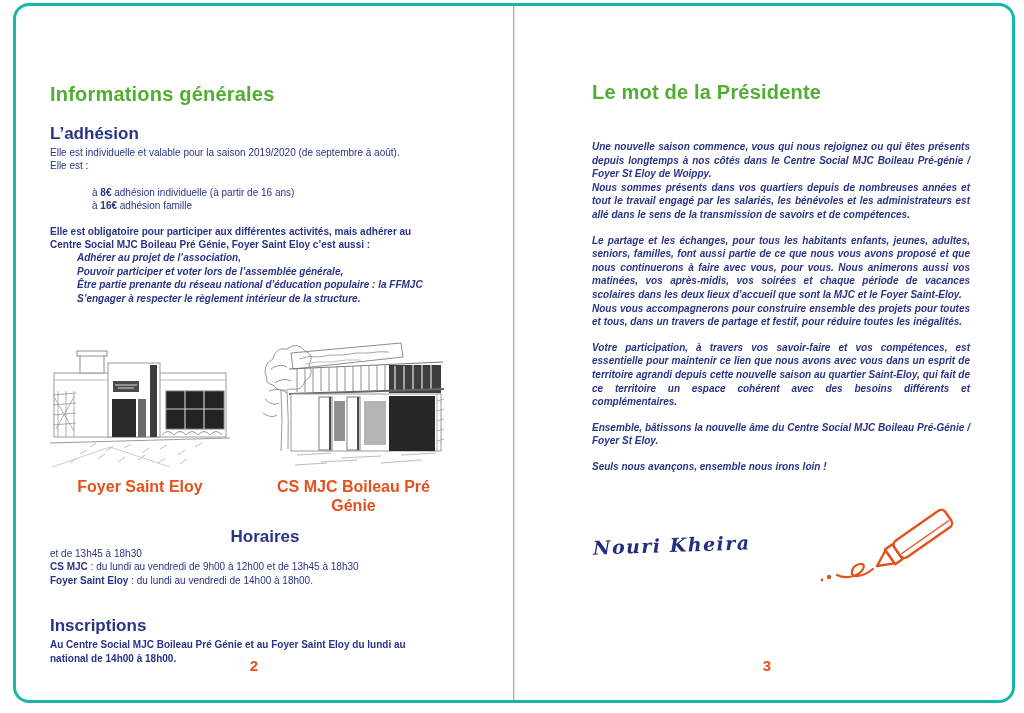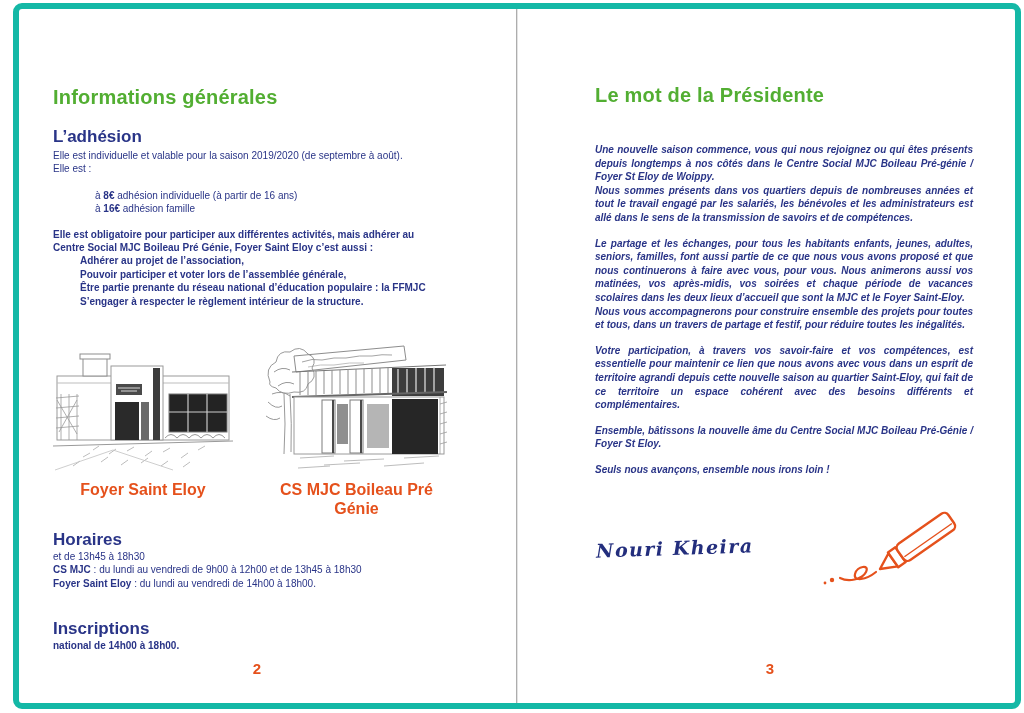--- a/index.html
+++ b/index.html
@@ -8,47 +8,47 @@
     --orange:#e5511c;
     --sketch:#8a8a8a;
   }
   html,body{margin:0;padding:0;background:#fff;}
   body{
     width:1024px;height:713px;position:relative;overflow:hidden;
     font-family:"Liberation Sans", sans-serif;color:var(--blue);
   }
   .spread{
     position:absolute;left:13px;top:3px;width:996px;height:694px;
-    border:6px solid #14b8a6;border-radius:9px;background:#fff;
+    border:3px solid #14b8a6;border-radius:16px;background:#fff;
   }
   .fold{
     position:absolute;left:497px;top:0;width:1px;height:100%;
     background:#adadad;box-shadow:1px 0 0 #e3e3e3;
   }
   
   .left-col{position:absolute;left:34px;top:76px;width:430px;}
   h1{
     margin:0;font-size:20px;line-height:24px;font-weight:bold;color:var(--green);
     letter-spacing:.2px;
   }
   h2{
     margin:0;font-size:17px;line-height:20px;font-weight:bold;color:var(--blue);
   }
   .left-col .body-line{font-size:10px;line-height:13.4px;white-space:nowrap;}
   .mt18{margin-top:18px;}
   .mt13{margin-top:13px;}
   .mt12{margin-top:12px;}
-  .mt28{margin-top:28px;}
+  .mt28{margin-top:28px;text-align:center;}
   .mt19{margin-top:29px;}
   .pad2{margin-top:2px;}
   .prices{margin-left:42px;}
   .b{font-weight:bold;}
   .bold-line{font-weight:bold;}
   .bullets{margin:0 0 0 27px;padding:0;list-style:none;}
-  .bullets li{font-size:10px;line-height:13.4px;font-weight:bold;white-space:nowrap;}
+  .bullets li{font-size:10px;line-height:13.4px;font-weight:bold;font-style:italic;white-space:nowrap;}
   .photos{margin-top:34px;position:relative;height:160px;}
   .photo{position:absolute;top:0;text-align:center;}
   .photo--left{left:0;width:180px;}
   .photo--right{left:211px;width:185px;}
   .photo svg{display:block;background:#fff;}
   .caption{margin-top:8px;font-size:16px;line-height:19px;font-weight:bold;color:var(--orange);}
   
   .right-col{position:absolute;left:576px;top:74px;width:378px;}
   .right-col h1{margin-bottom:36px;}
   .pblock{margin-bottom:12px;}
@@ -213,20 +213,21 @@
         <figcaption class="caption">CS MJC Boileau Pré Génie</figcaption>
       </figure>
     </div>
 
     <h2 class="mt28">Horaires</h2>
     <div class="body-line">et de 13h45 à 18h30</div>
     <div class="body-line"><span class="b">CS MJC</span><span> : du lundi au vendredi de 9h00 à 12h00 et de 13h45 à 18h30</span></div>
     <div class="body-line"><span class="b">Foyer Saint Eloy</span><span> : du lundi au vendredi de 14h00 à 18h00.</span></div>
 
     <h2 class="mt19">Inscriptions</h2>
+    <div class="body-line bold-line pad2">Au Centre Social MJC Boileau Pré Génie et au Foyer Saint Eloy du lundi au</div>
     <div class="body-line bold-line">national de 14h00 à 18h00.</div>
   </div>
 
   <div class="right-col">
     <h1>Le mot de la Présidente</h1>
 
     <div class="pblock">
       <p>Une nouvelle saison commence, vous qui nous rejoignez ou qui êtes présents depuis longtemps à nos côtés dans le Centre Social MJC Boileau Pré-génie / Foyer St Eloy de Woippy.</p>
       <p>Nous sommes présents dans vos quartiers depuis de nombreuses années et tout le travail engagé par les salariés, les bénévoles et les administrateurs est allé dans le sens de la transmission de savoirs et de compétences.</p>
     </div>

